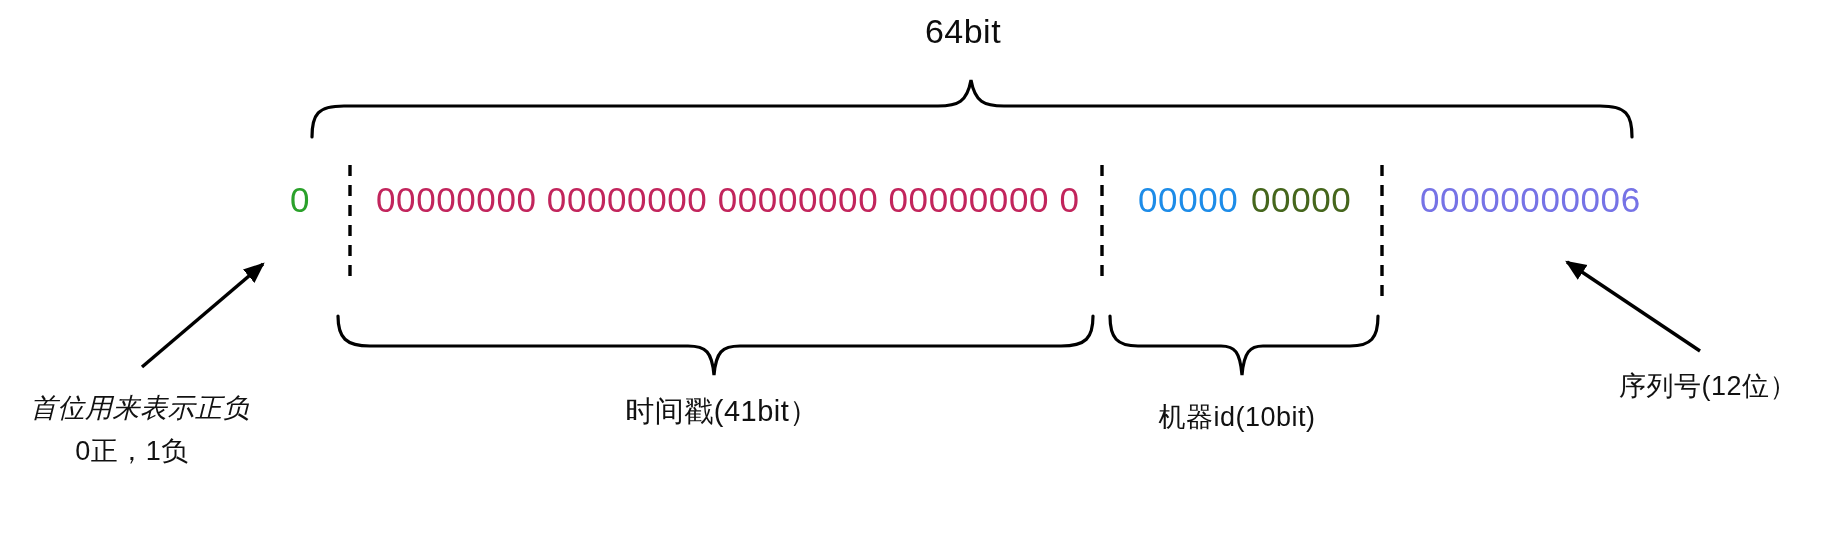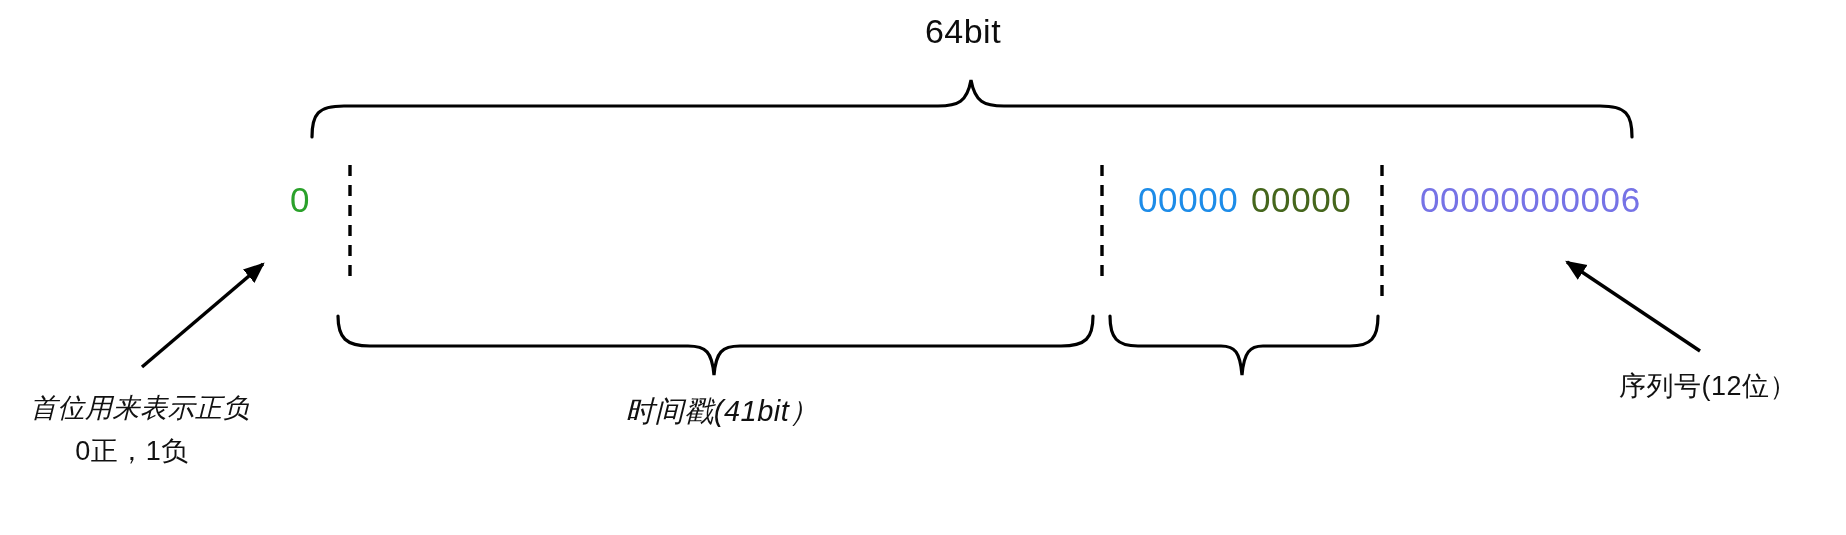--- a/index.html
+++ b/index.html
@@ -51,29 +51,31 @@
 
     <line x1="142" y1="367" x2="263" y2="264" stroke="#000000" stroke-width="3.4" marker-end="url(#arrowhead)"></line>
 
     <line x1="1700" y1="351" x2="1567" y2="262" stroke="#000000" stroke-width="3.4" marker-end="url(#arrowhead)"></line>
   </svg>
 
   <div class="abs centered title" style="left:963px;top:12px;">64bit</div>
 
   <div class="abs bits" style="left: 290px; top: 182px; color: rgb(42, 161, 42);">0</div>
 
+  <div class="abs bits" style="left: 376px; top: 182px; color: rgb(194, 37, 92);">00000000 00000000 00000000 00000000 0</div>
 
   <div class="abs bits" style="left: 1138px; top: 182px; color: rgb(29, 140, 232);">00000</div>
 
   <div class="abs bits" style="left: 1251px; top: 182px; color: rgb(69, 102, 28);">00000</div>
 
   <div class="abs bits" style="left: 1420px; top: 182px; color: rgb(118, 115, 230);">00000000006</div>
 
-  <div class="abs centered cn-label big" style="left:722px;top:392px;font-style:italic;">时间戳(41bit）</div>
+  <div class="abs centered cn-label big" style="left:722px;top:392px;">时间戳(41bit）</div>
 
+  <div class="abs centered cn-label" style="left:1237px;top:399px;">机器id(10bit)</div>
 
 
   <div class="abs centered cn-label" style="left:1708px;top:368px;">序列号(12位）</div>
 
   <div class="abs centered cn-label" style="left:140px;top:390px;font-style:italic;">首位用来表示正负</div>
 
   <div class="abs centered cn-label" style="left:132px;top:433px;">0正，1负</div>
 
 </div>
 

